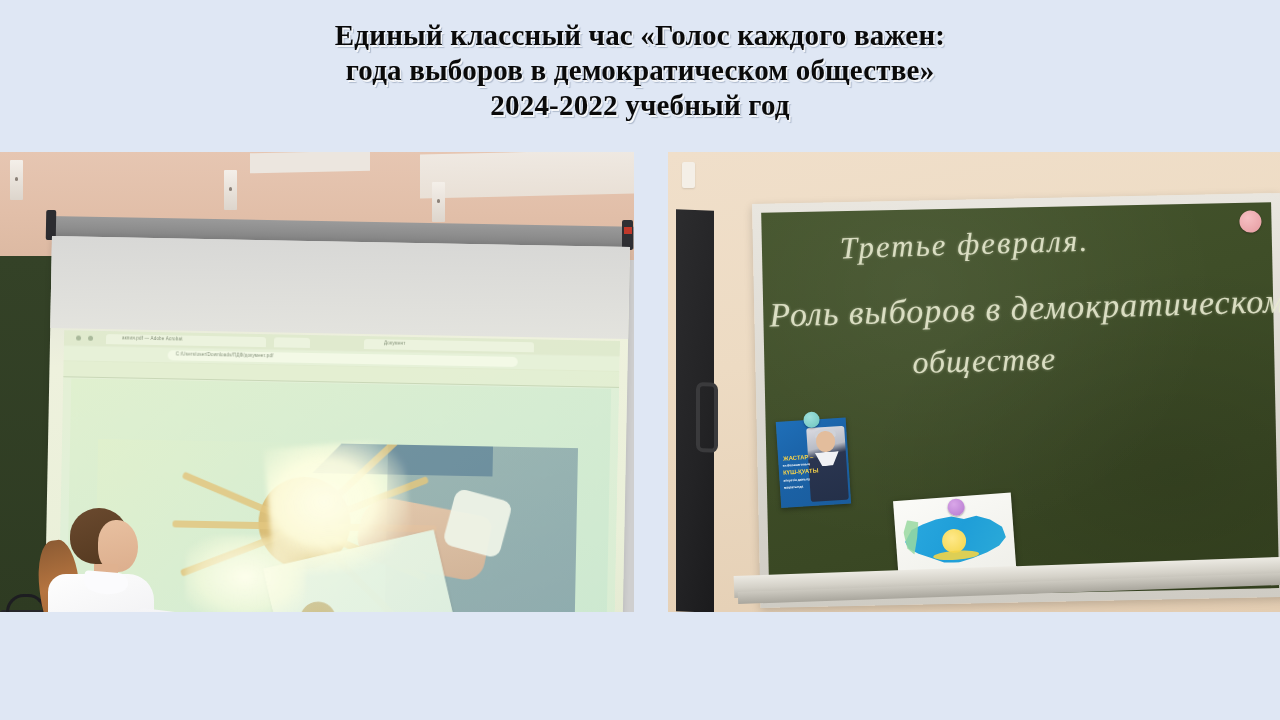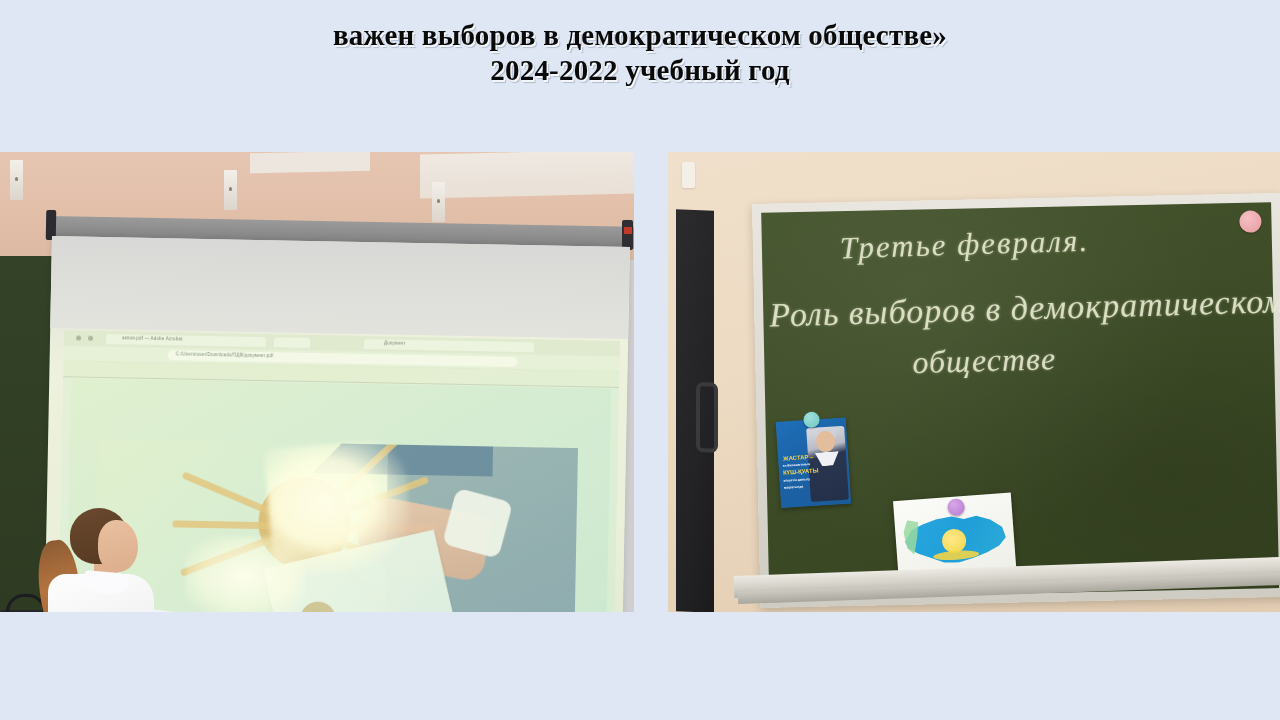--- a/index.html
+++ b/index.html
@@ -517,21 +517,22 @@
     transform: rotate(-2deg);
     transform-origin: left center;
   }
 </style>
 </head>
 <body>
 
 <div class="slide">
 
   <div class="title-block">
-    <div class="title-line">важен выборов в демократическом обществе»</div>
+    <div class="title-line">Единый классный час «Голос каждого важен:</div>
+    <div class="title-line">года выборов в демократическом обществе»</div>
     <div class="title-line">2024-2022 учебный год</div>
   </div>
 
   <div class="photo photo-left">
     <div class="wall-top"></div>
     <div class="ceiling-strip"></div>
     <div class="ceiling-strip2"></div>
 
     <div class="bracket b1"></div>
     <div class="bracket b2"></div>

